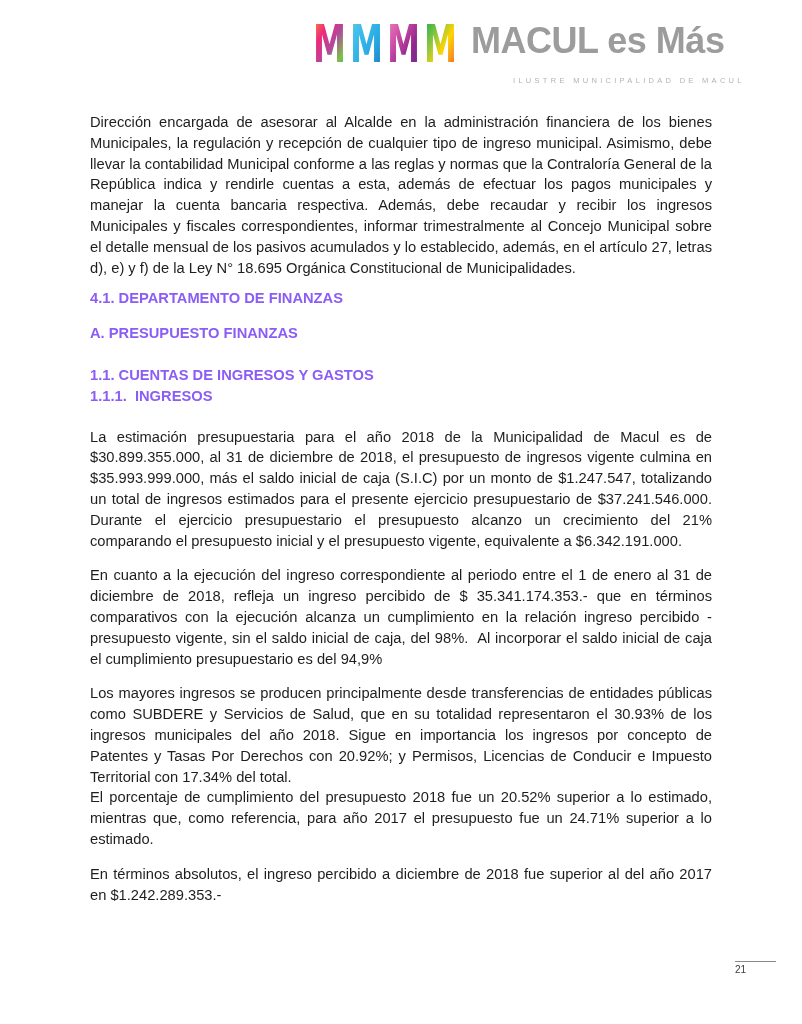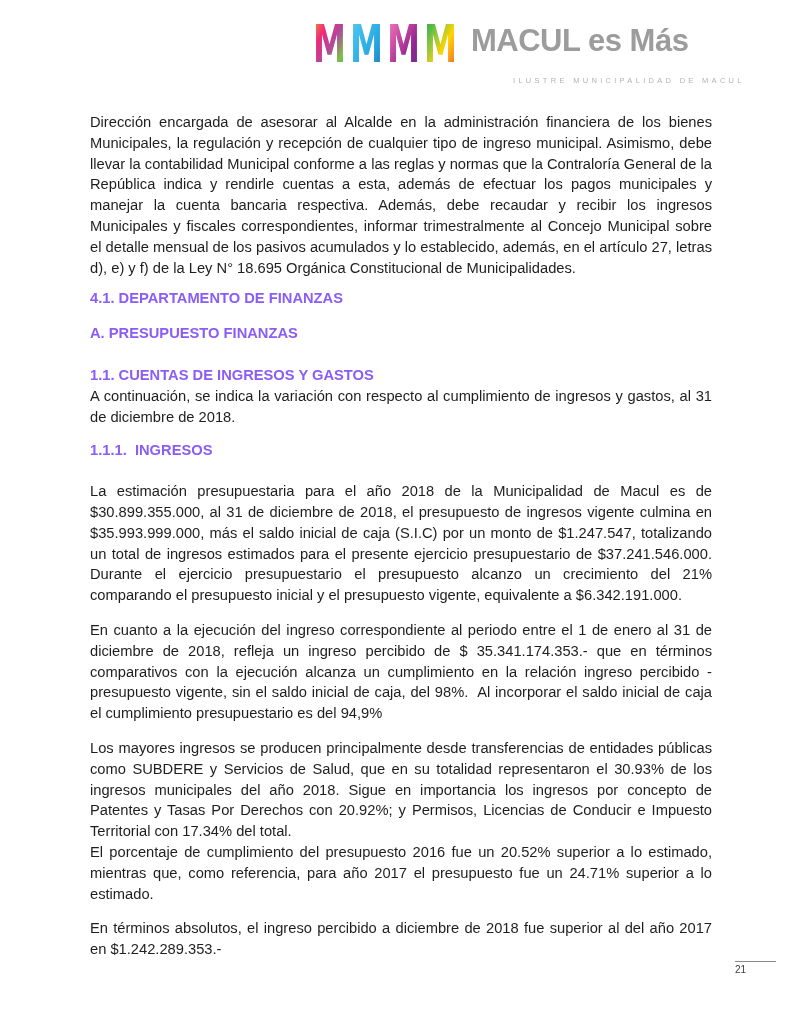--- a/index.html
+++ b/index.html
@@ -25,21 +25,21 @@
   }
   .logo-mmmm { display: block; }
   .logo-mmmm text {
     font-family: "DejaVu Sans", sans-serif;
     font-weight: bold;
   }
   .logo-text { display: flex; flex-direction: column; padding-top: 6px; }
   .logo-title {
     font-family: "Liberation Sans", sans-serif;
     font-weight: bold;
-    font-size: 31px;
+    font-size: 36px;
     line-height: 31px;
     letter-spacing: -0.5px;
     color: #9c9c9c;
     white-space: nowrap;
   }
   .logo-subtitle {
     font-size: 7.5px;
     letter-spacing: 3.3px;
     color: #b3b3b3;
     margin-top: 20px;
@@ -142,31 +142,30 @@
   <div class="content">
 
     <p class="para mb10">Dirección encargada de asesorar al Alcalde en la administración financiera de los bienes Municipales, la regulación y recepción de cualquier tipo de ingreso municipal. Asimismo, debe llevar la contabilidad Municipal conforme a las reglas y normas que la Contraloría General de la República indica y rendirle cuentas a esta, además de efectuar los pagos municipales y manejar la cuenta bancaria respectiva. Además, debe recaudar y recibir los ingresos Municipales y fiscales correspondientes, informar trimestralmente al Concejo Municipal sobre el detalle mensual de los pasivos acumulados y lo establecido, además, en el artículo 27, letras d), e) y f) de la Ley N° 18.695 Orgánica Constitucional de Municipalidades.</p>
 
     <div class="heading mb14">4.1. DEPARTAMENTO DE FINANZAS</div>
 
     <div class="heading mb21">A. PRESUPUESTO FINANZAS</div>
 
     <div class="heading mb0">1.1. CUENTAS DE INGRESOS Y GASTOS</div>
 
-    <p class="para mb13">A continuación, se indica la variación con respecto al cumplimiento de ingresos y gastos, al 31 de diciembre de 2018.</p>
 
     <div class="heading mb20">1.1.1.&nbsp; INGRESOS</div>
 
     <p class="para mb14">La estimación presupuestaria para el año 2018 de la Municipalidad de Macul es de $30.899.355.000, al 31 de diciembre de 2018, el presupuesto de ingresos vigente culmina en $35.993.999.000, más el saldo inicial de caja (S.I.C) por un monto de $1.247.547, totalizando un total de ingresos estimados para el presente ejercicio presupuestario de $37.241.546.000. Durante el ejercicio presupuestario el presupuesto alcanzo un crecimiento del 21% comparando el presupuesto inicial y el presupuesto vigente, equivalente a $6.342.191.000.</p>
 
     <p class="para mb14">En cuanto a la ejecución del ingreso correspondiente al periodo entre el 1 de enero al 31 de diciembre de 2018, refleja un ingreso percibido de $ 35.341.174.353.- que en términos comparativos con la ejecución alcanza un cumplimiento en la relación ingreso percibido - presupuesto vigente, sin el saldo inicial de caja, del 98%.&nbsp; Al incorporar el saldo inicial de caja el cumplimiento presupuestario es del 94,9%</p>
 
     <p class="para mb0">Los mayores ingresos se producen principalmente desde transferencias de entidades públicas como SUBDERE y Servicios de Salud, que en su totalidad representaron el 30.93% de los ingresos municipales del año 2018. Sigue en importancia los ingresos por concepto de Patentes y Tasas Por Derechos con 20.92%; y Permisos, Licencias de Conducir e Impuesto Territorial con 17.34% del total.</p>
 
-    <p class="para mb14">El porcentaje de cumplimiento del presupuesto 2016 fue un 20.52% superior a lo estimado, mientras que, como referencia, para año 2017 el presupuesto fue un 24.71% superior a lo estimado.</p>
+    <p class="para mb14">El porcentaje de cumplimiento del presupuesto 2018 fue un 20.52% superior a lo estimado, mientras que, como referencia, para año 2017 el presupuesto fue un 24.71% superior a lo estimado.</p>
 
     <p class="para mb0">En términos absolutos, el ingreso percibido a diciembre de 2018 fue superior al del año 2017 en $1.242.289.353.-</p>
 
   </div>
 
   <div class="page-footer">
     <hr class="footer-divider">
     <span class="page-number">21</span>
   </div>
 

